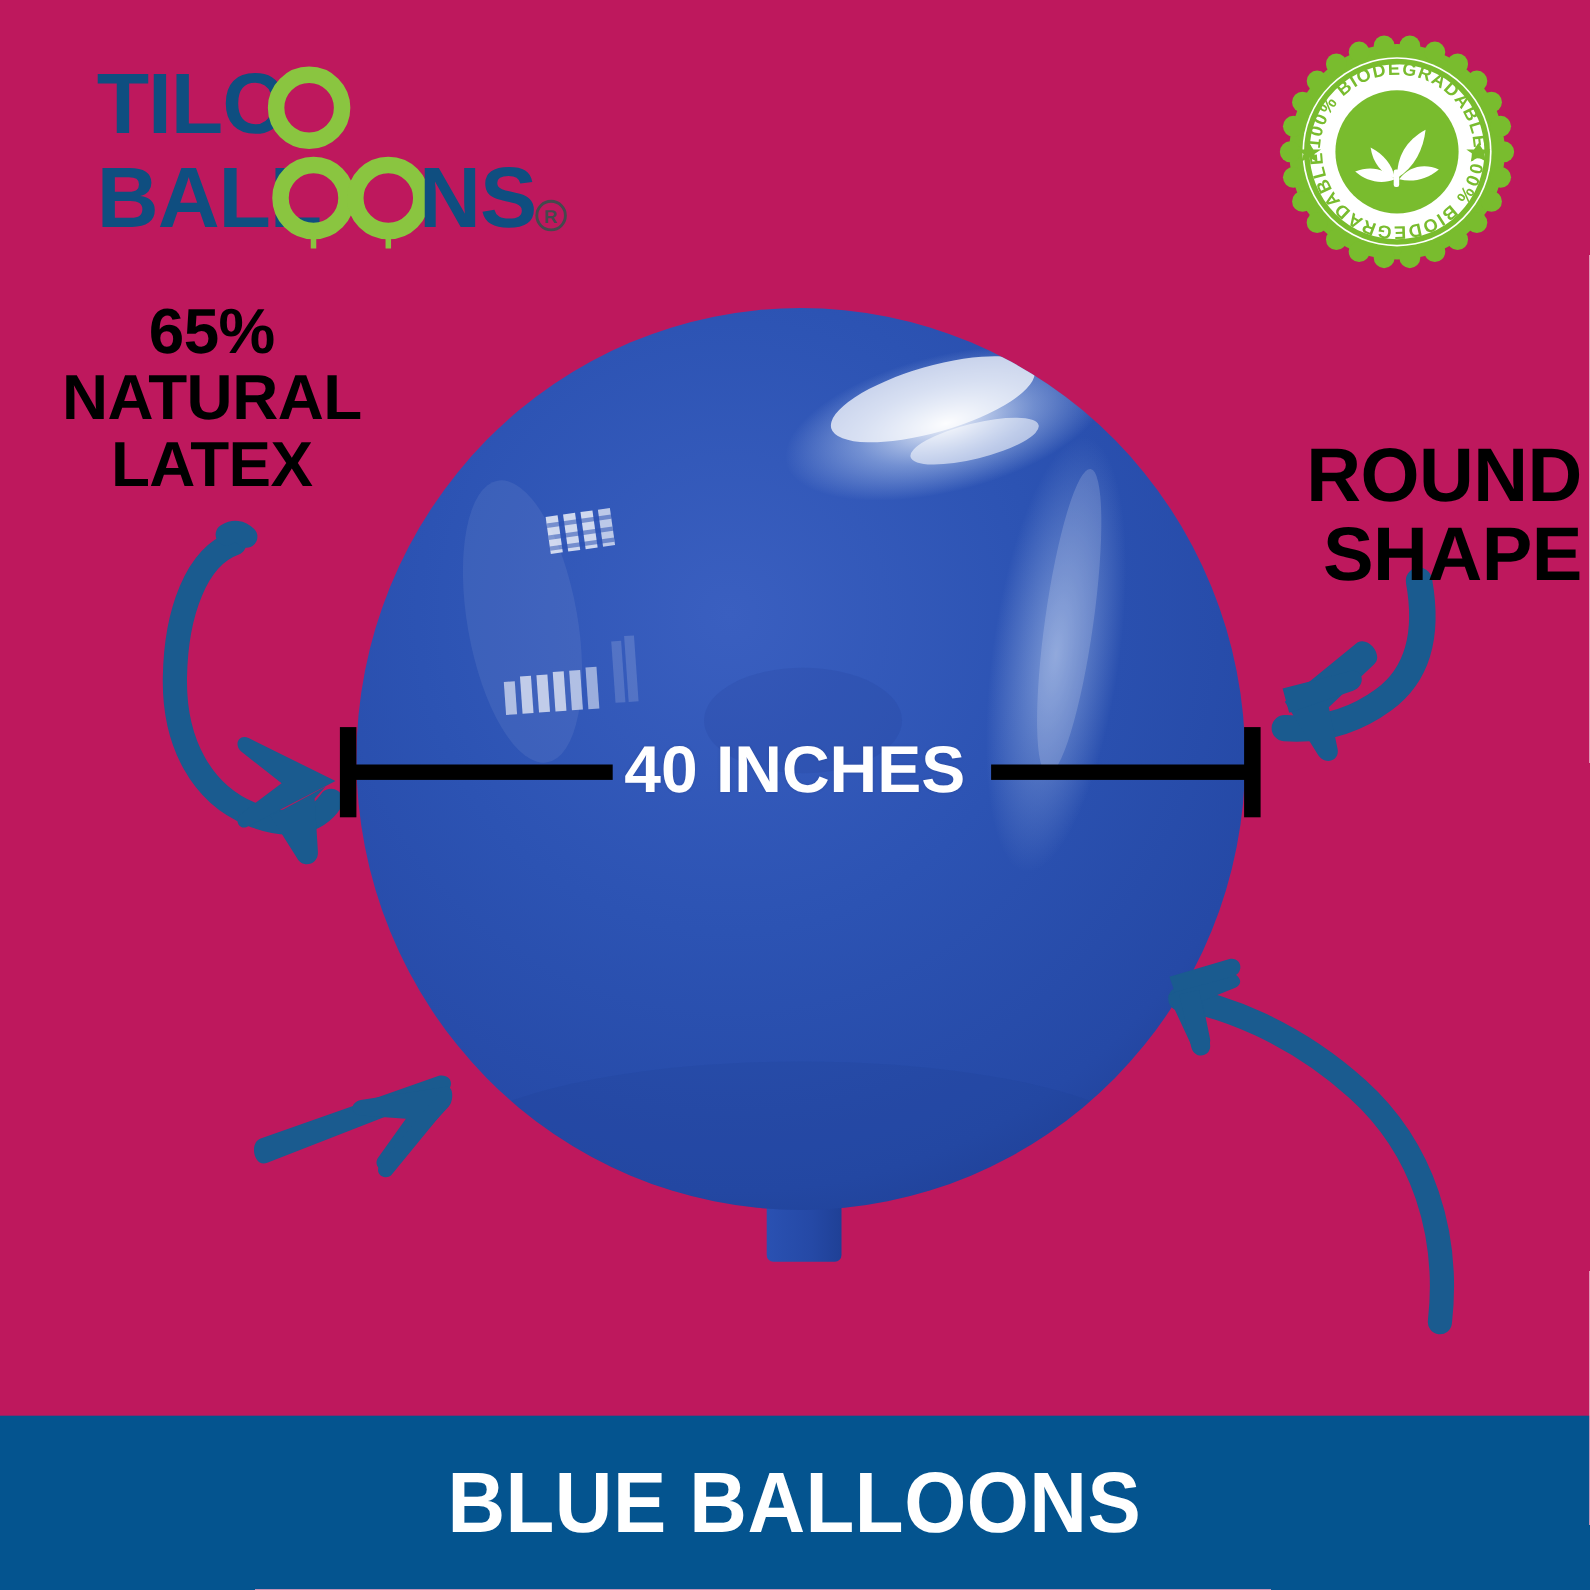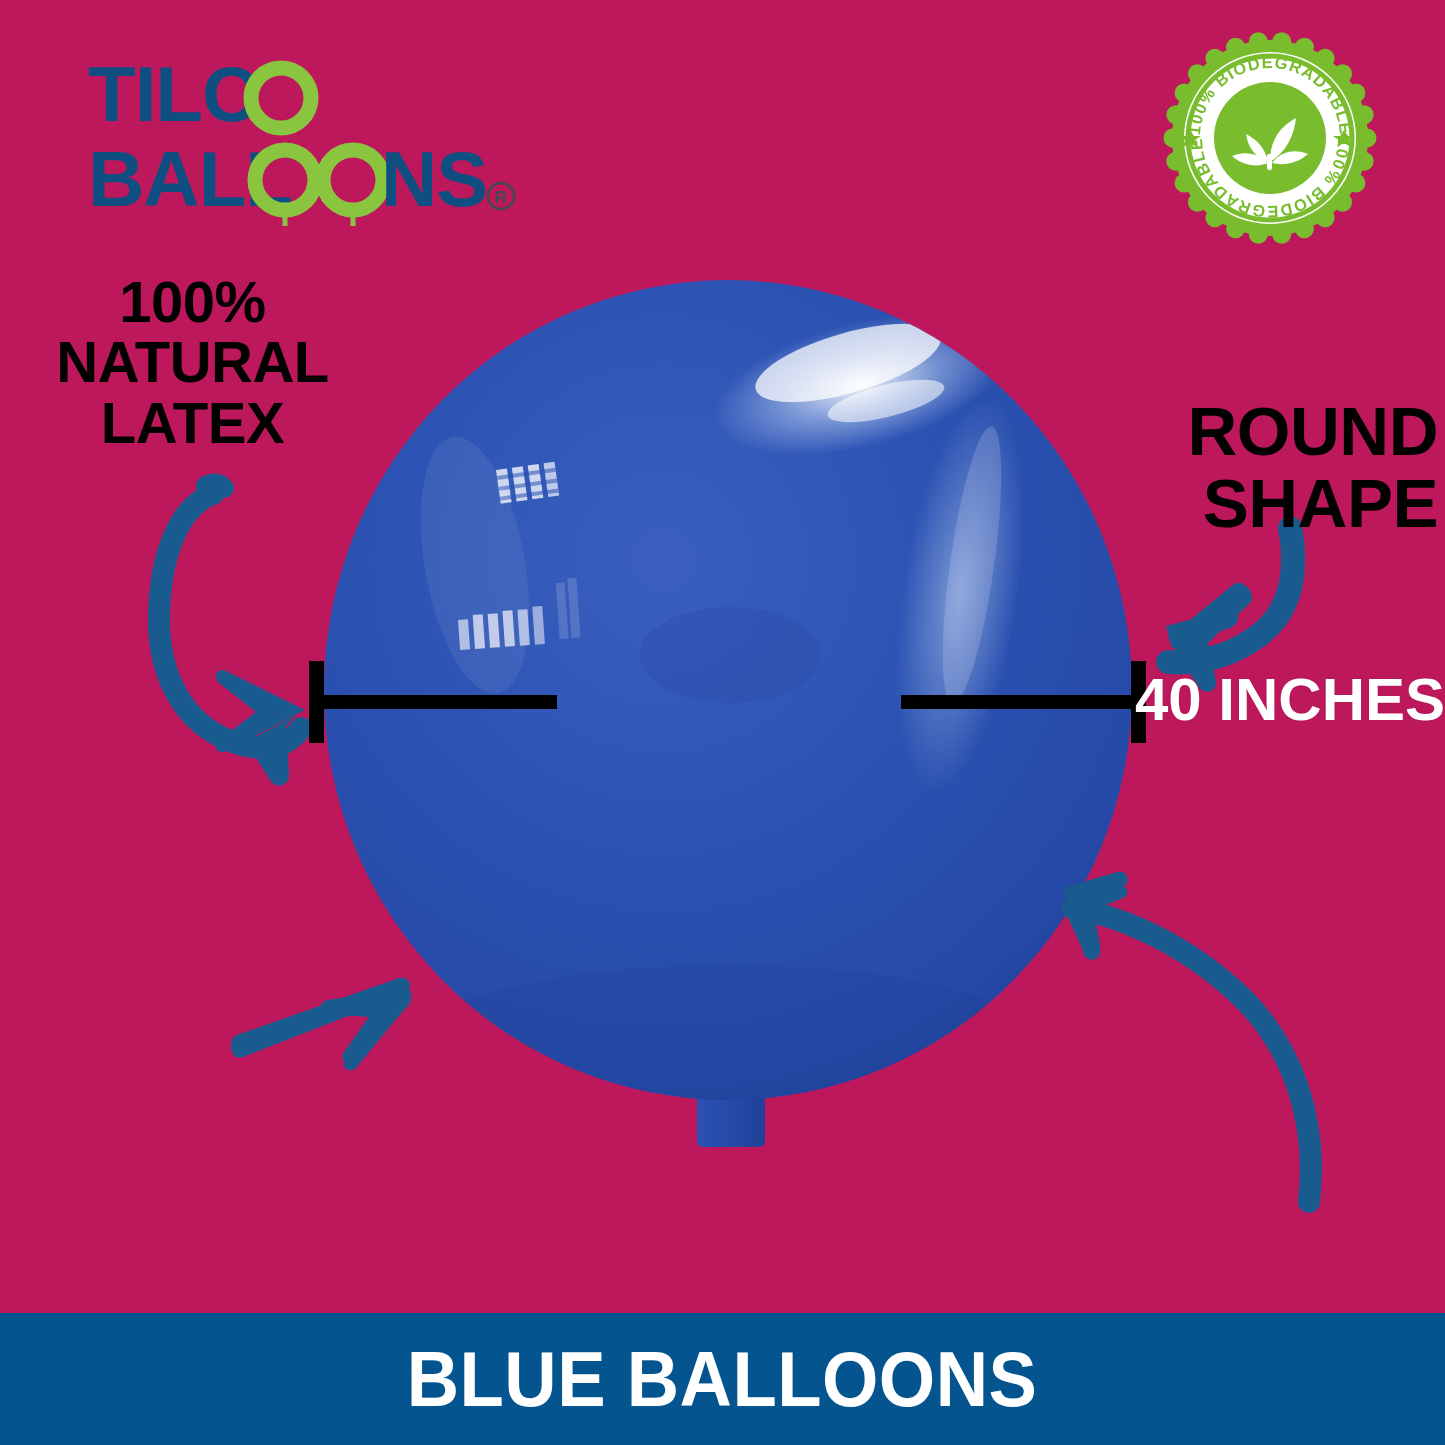--- a/index.html
+++ b/index.html
@@ -105,37 +105,37 @@
     left: 305px;
     top: 655px;
     width: 845px;
     height: 95px;
   }
   #dim-label {
     position: absolute;
     left: 0;
     top: 655px;
     width: 1445px;
-    text-align: right;
+    text-align: center;
     font-size: 60px;
     font-weight: bold;
     color: #ffffff;
     letter-spacing: 0px;
     font-family: "Liberation Sans", sans-serif;
     line-height: 90px;
     text-shadow: 0 0 3px rgba(0,0,0,0.10);
   }
 
   
   #footer {
     position: absolute;
     left: 0;
     bottom: 0;
     width: 1445px;
-    height: 132px;
+    height: 158px;
     background: #04548F;
     display: flex;
     align-items: center;
     justify-content: center;
   }
   #footer-title {
     color: #ffffff;
     font-size: 78px;
     font-weight: bold;
     font-family: "Liberation Sans", sans-serif;
@@ -361,21 +361,21 @@
   </svg>
 
   <svg id="dimension" viewBox="0 0 845 95" xmlns="http://www.w3.org/2000/svg">
     <rect x="4" y="6" width="15" height="82" fill="#000000"></rect>
     <rect x="826" y="6" width="15" height="82" fill="#000000"></rect>
     <rect x="16" y="40" width="236" height="14" fill="#000000"></rect>
     <rect x="596" y="40" width="234" height="14" fill="#000000"></rect>
   </svg>
   <div id="dim-label">40 INCHES</div>
 
-  <div class="callout" id="callout-latex">100%
+  <div class="callout" id="callout-latex">65%
 NATURAL
 LATEX</div>
 
   <div class="callout" id="callout-round">ROUND
 SHAPE</div>
 
 
 
   <div id="footer">
     <div id="footer-title">BLUE BALLOONS</div>

